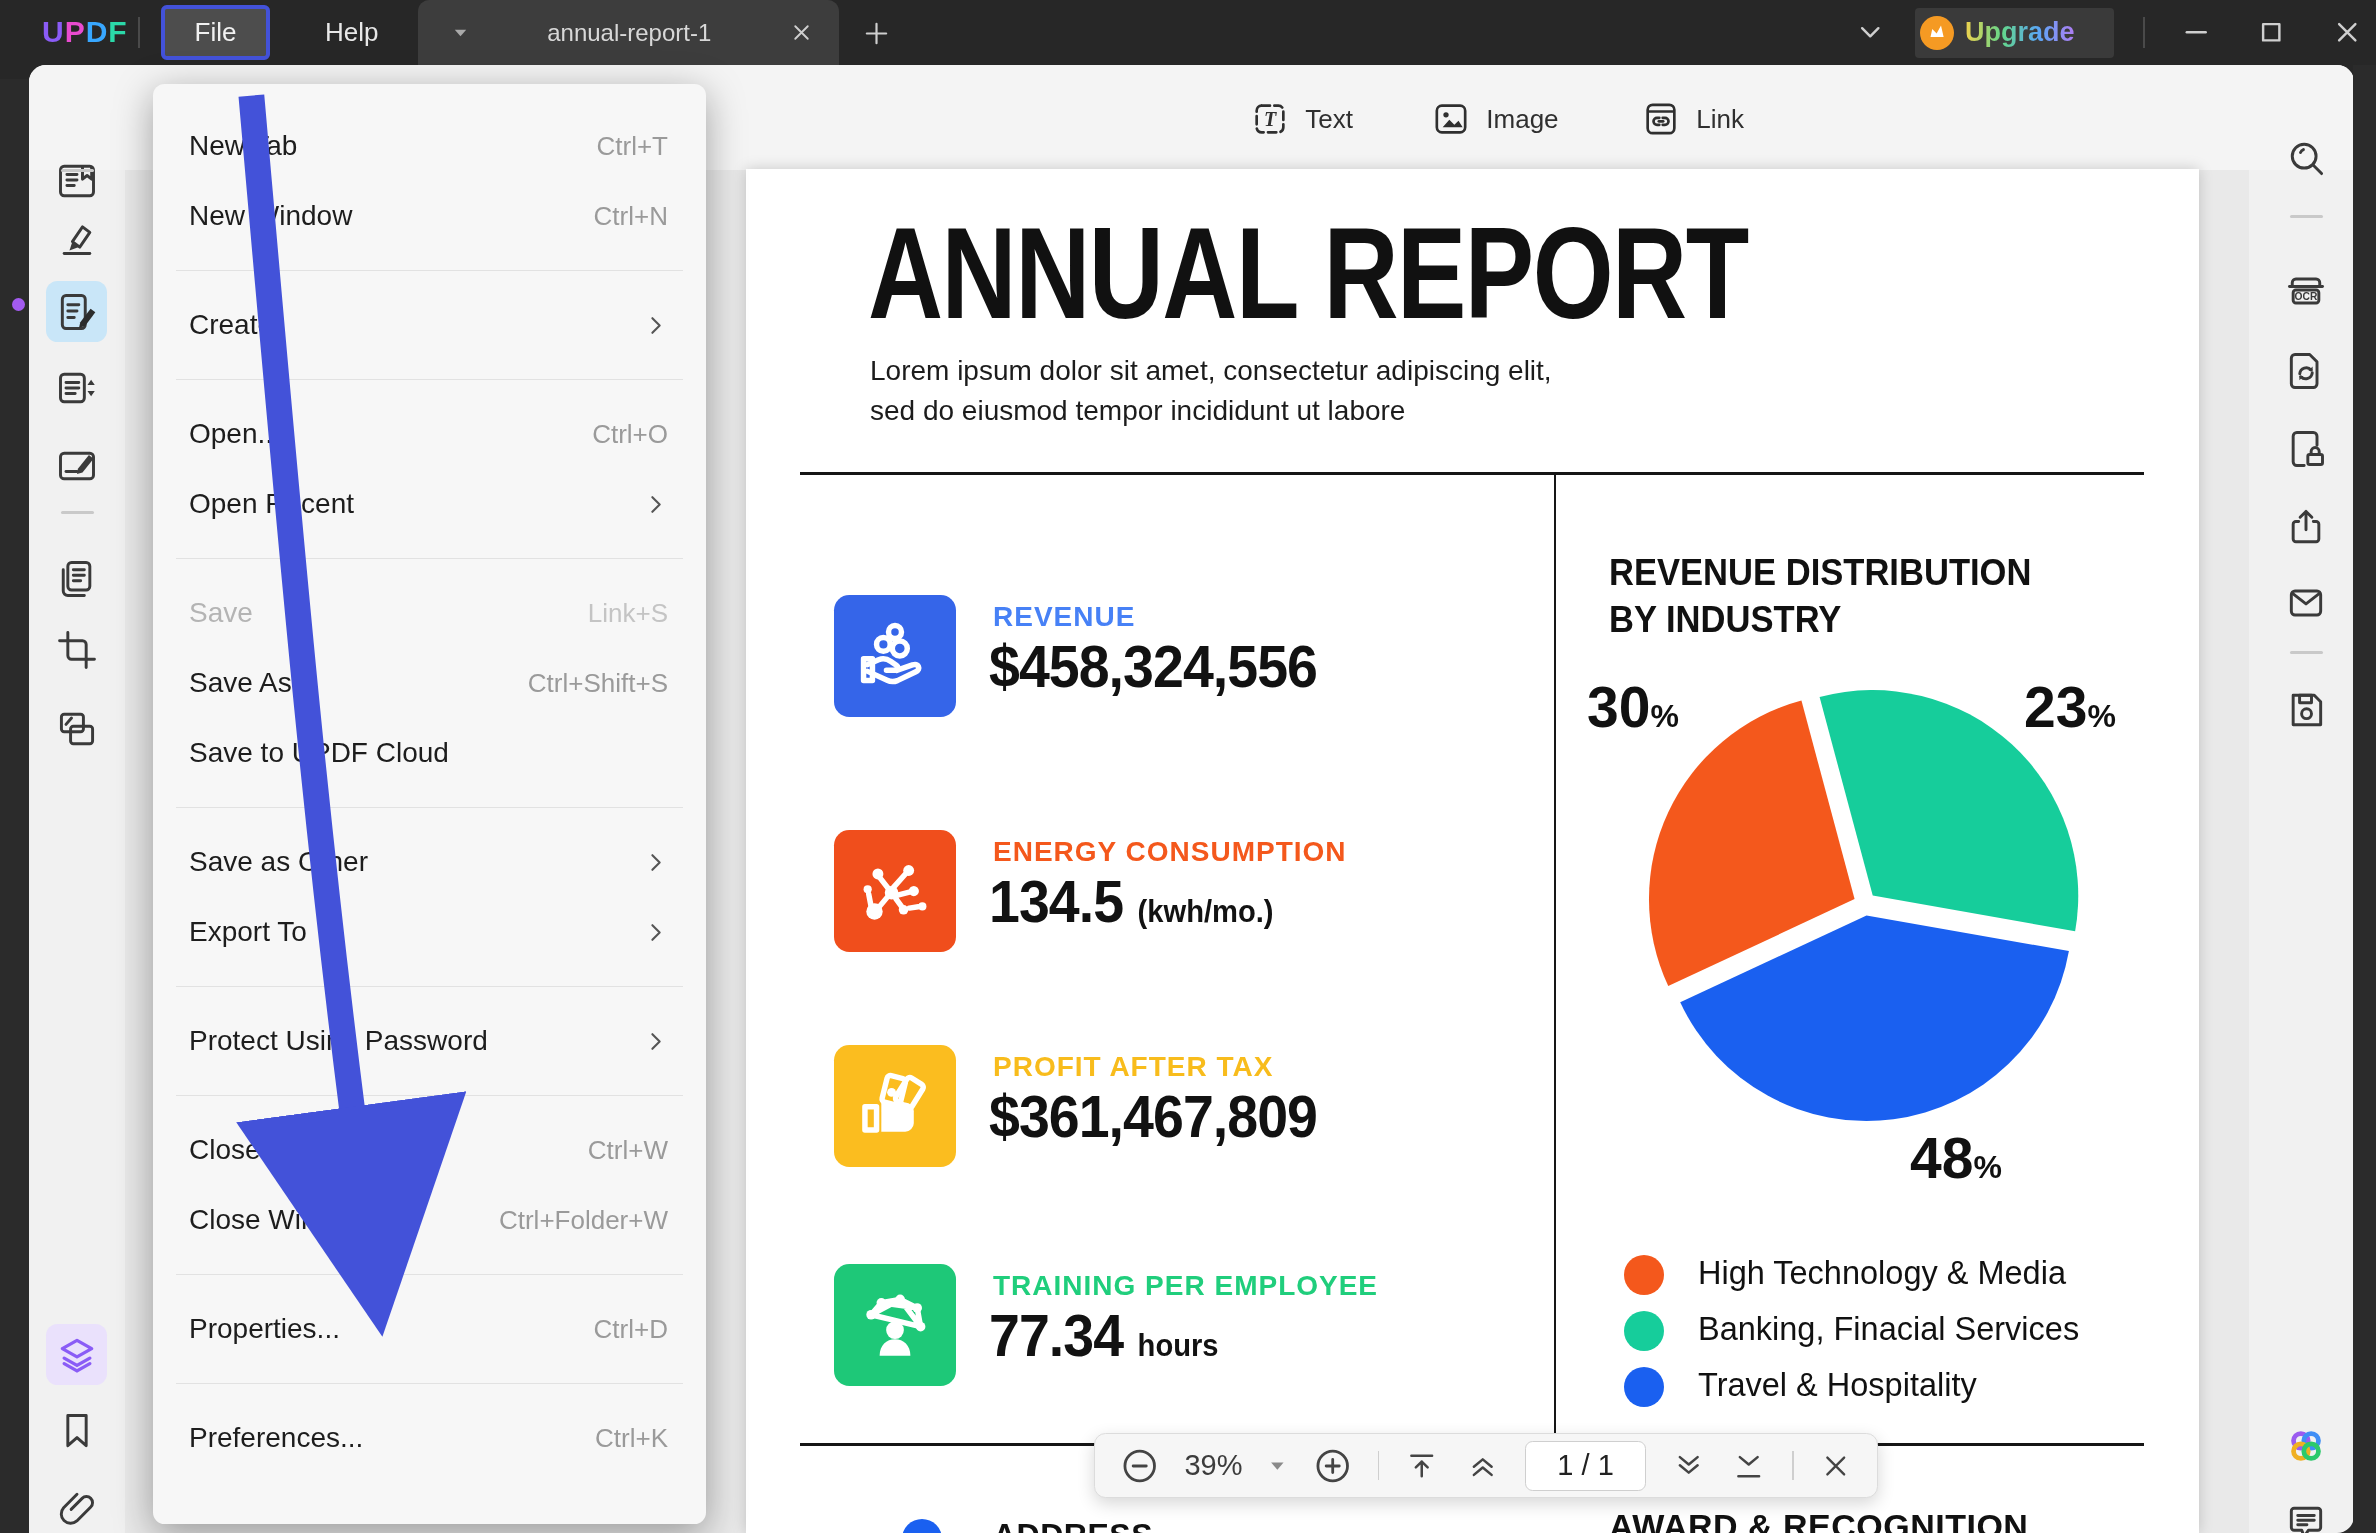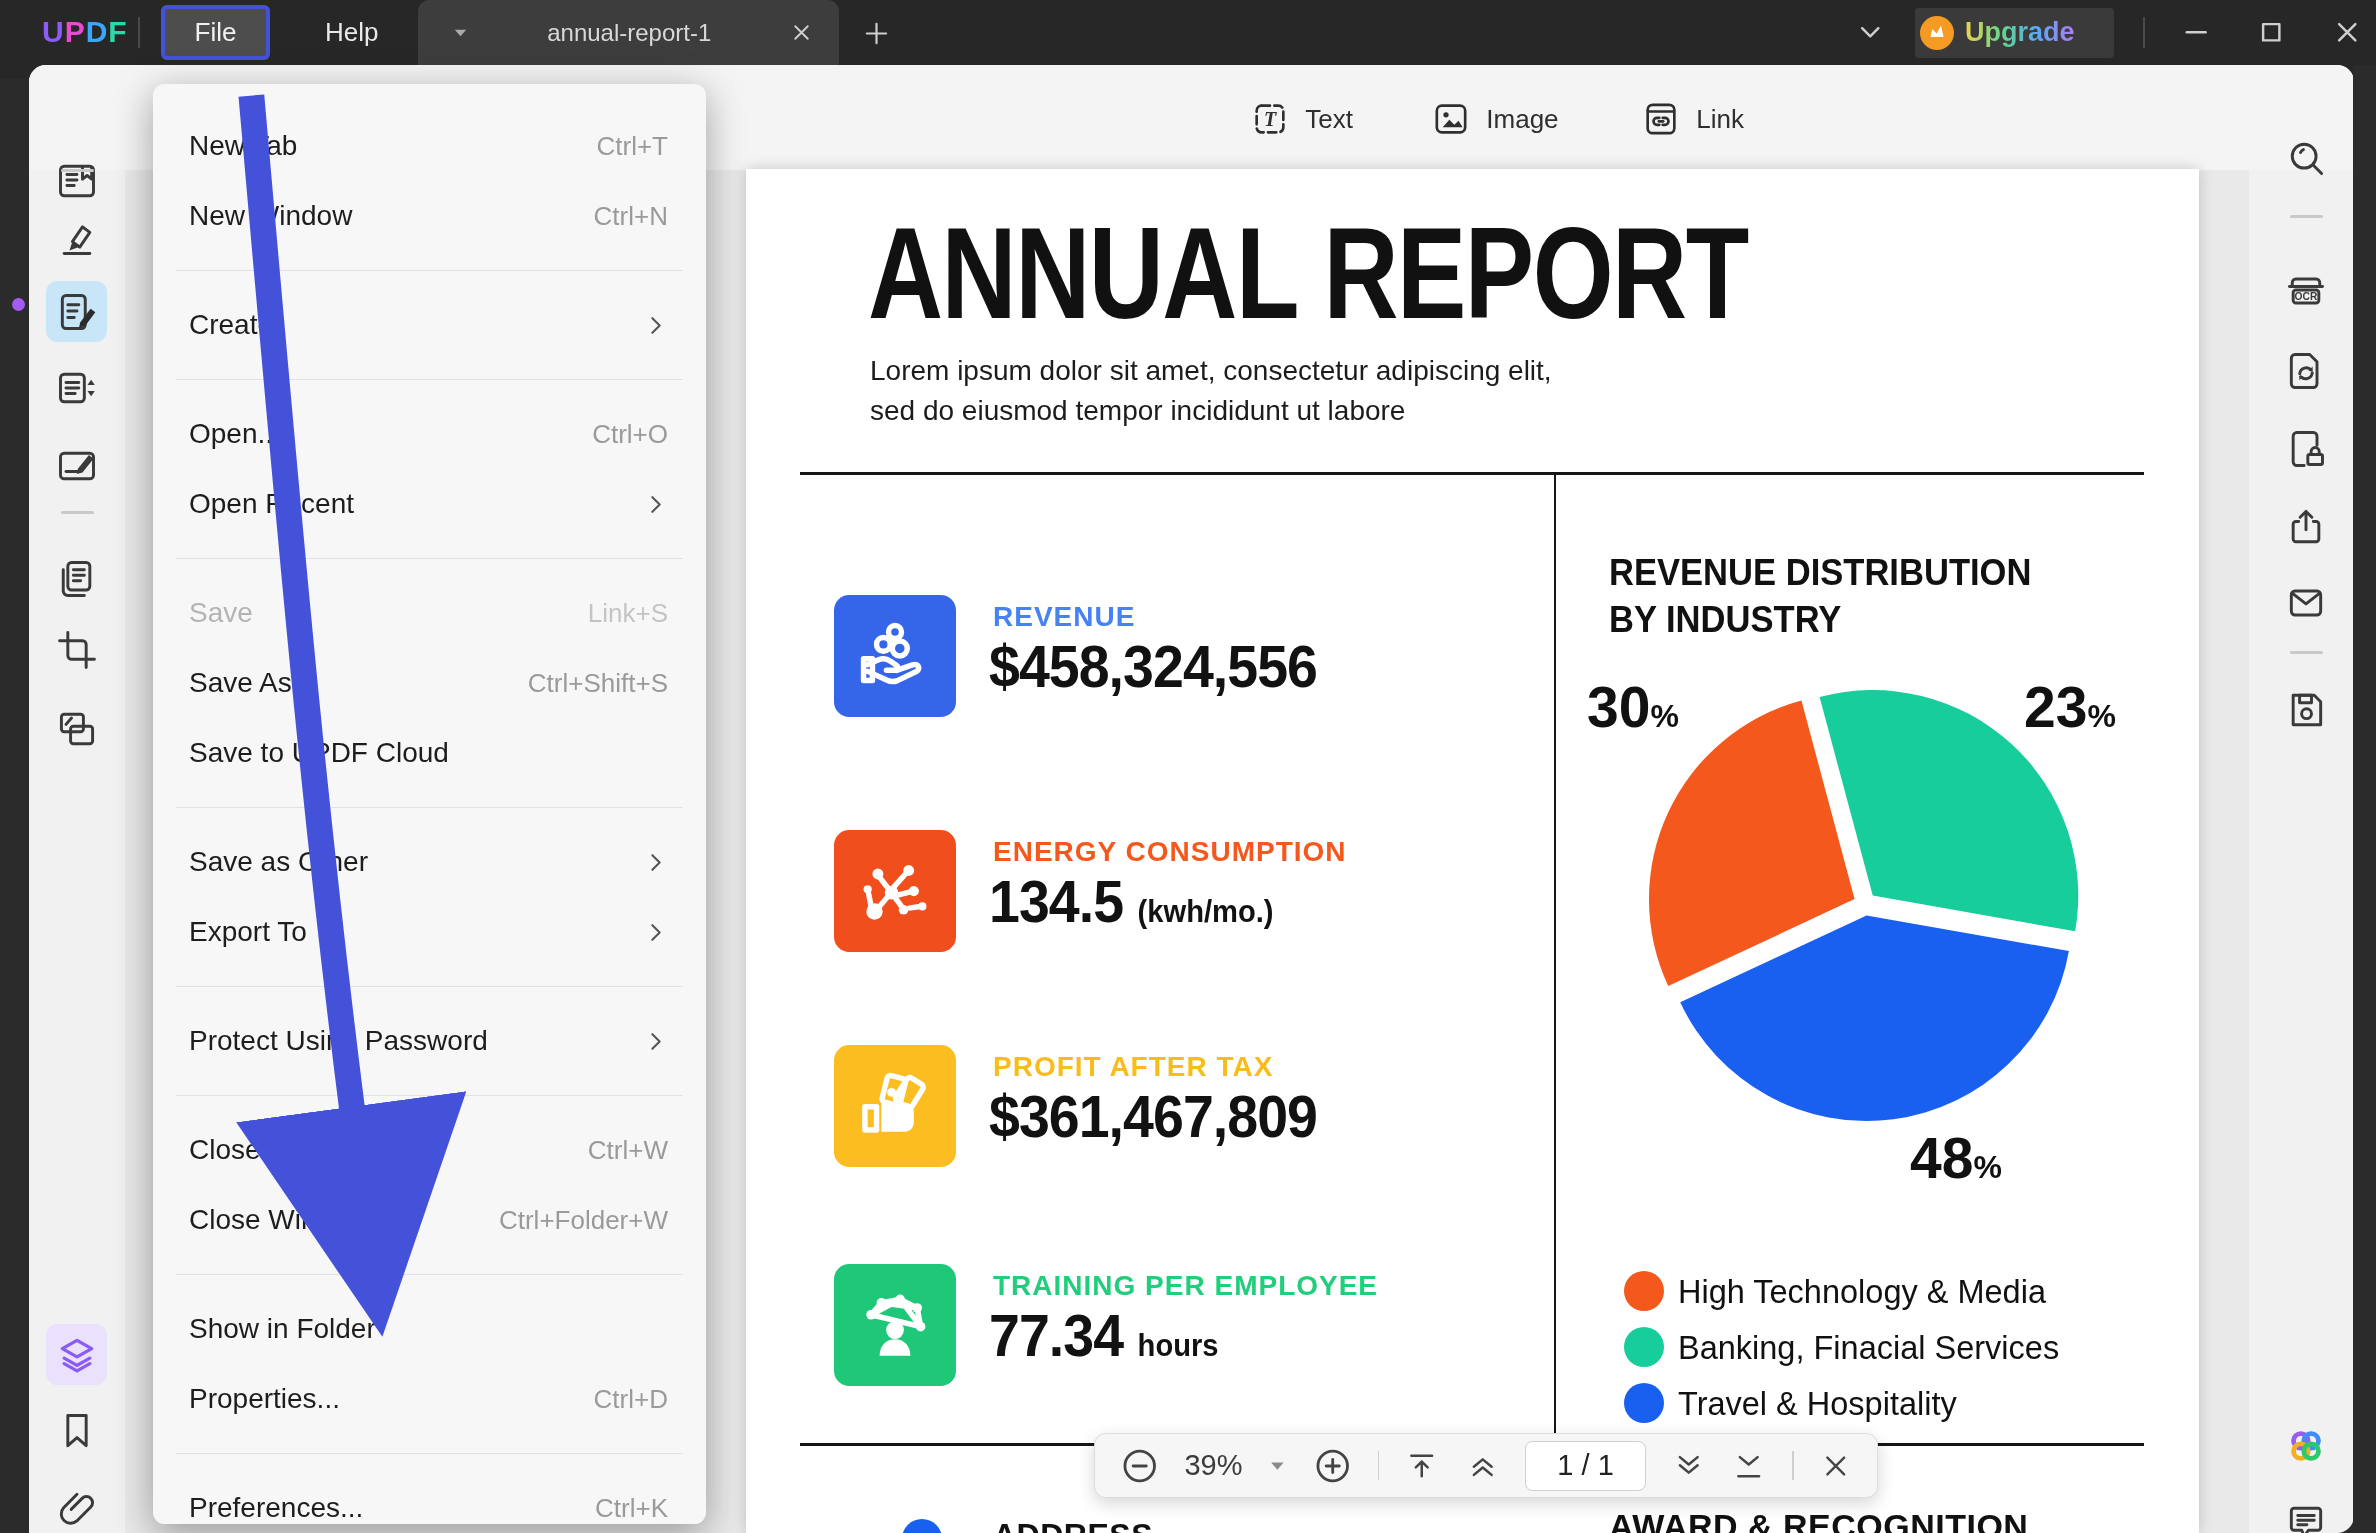--- a/index.html
+++ b/index.html
@@ -77,21 +77,21 @@
 
   .pie-title { position:absolute; left:863px; top:380px; font-size:36px; font-weight:900; color:#111;
                line-height:47px; letter-spacing:0; transform:scaleX(.96); transform-origin:left; }
   .pie-svg { position:absolute; left:880px; top:496px; width:478px; height:478px; }
   .pct { position:absolute; font-size:57px; font-weight:900; color:#111; white-space:nowrap; }
   .pct small { font-size:32px; font-weight:900; }
   .pct0 { left:841px; top:505px; }
   .pct1 { left:1278px; top:505px; }
   .pct2 { left:1164px; top:956px; }
   .legend { position:absolute; left:878px; top:1086px; }
-  .legend-row { display:flex; align-items:flex-end; gap:14px; height:56px; }
+  .legend-row { display:flex; align-items:flex-start; gap:34px; height:56px; }
   .legend-dot { width:40px; height:40px; border-radius:50%; }
   .legend-label { font-size:32.5px; color:#111; }
   .address-dot { position:absolute; left:156px; top:1350px; width:40px; height:40px; border-radius:50%;
                  background:#1A60F0; }
   .address-h { position:absolute; left:247px; top:1348px; font-size:32px; font-weight:900; color:#111;
                letter-spacing:0.5px; }
   .award-h { position:absolute; left:863px; top:1338px; font-size:34px; font-weight:900; color:#111;
              letter-spacing:0.5px; }
 
   
@@ -579,25 +579,20 @@
     <span class="mi-shortcut">Ctrl+W</span>
 
   </div>
       <div class="menu-item">
     <span class="mi-label">Close Window</span>
     <span class="mi-shortcut">Ctrl+Folder+W</span>
 
   </div>
       <div class="menu-divider"></div>
       <div class="menu-item">
-    <span class="mi-label">Show in Folder</span>
-    <span class="mi-shortcut"></span>
-
-  </div>
-      <div class="menu-item">
     <span class="mi-label">Properties...</span>
     <span class="mi-shortcut">Ctrl+D</span>
 
   </div>
       <div class="menu-divider"></div>
       <div class="menu-item">
     <span class="mi-label">Preferences...</span>
     <span class="mi-shortcut">Ctrl+K</span>
 
   </div>

